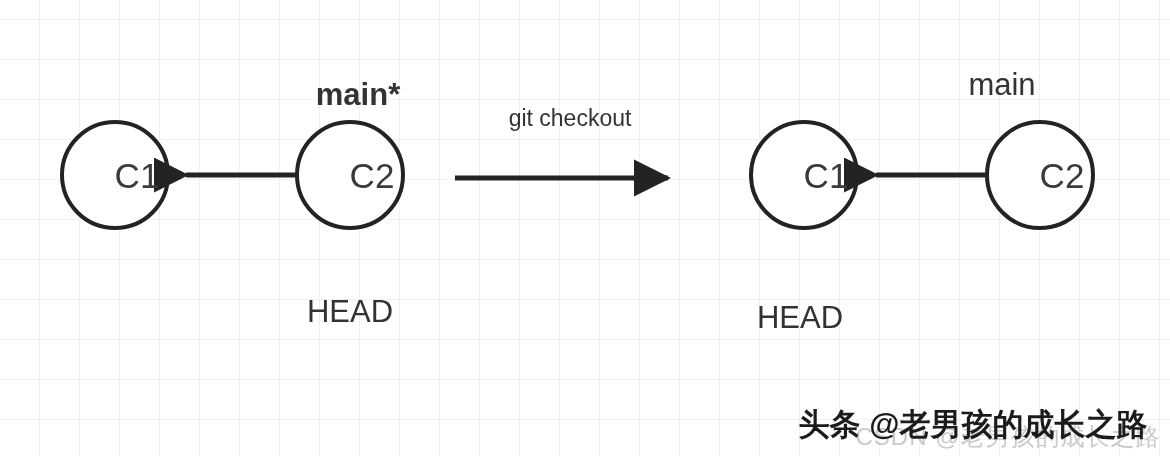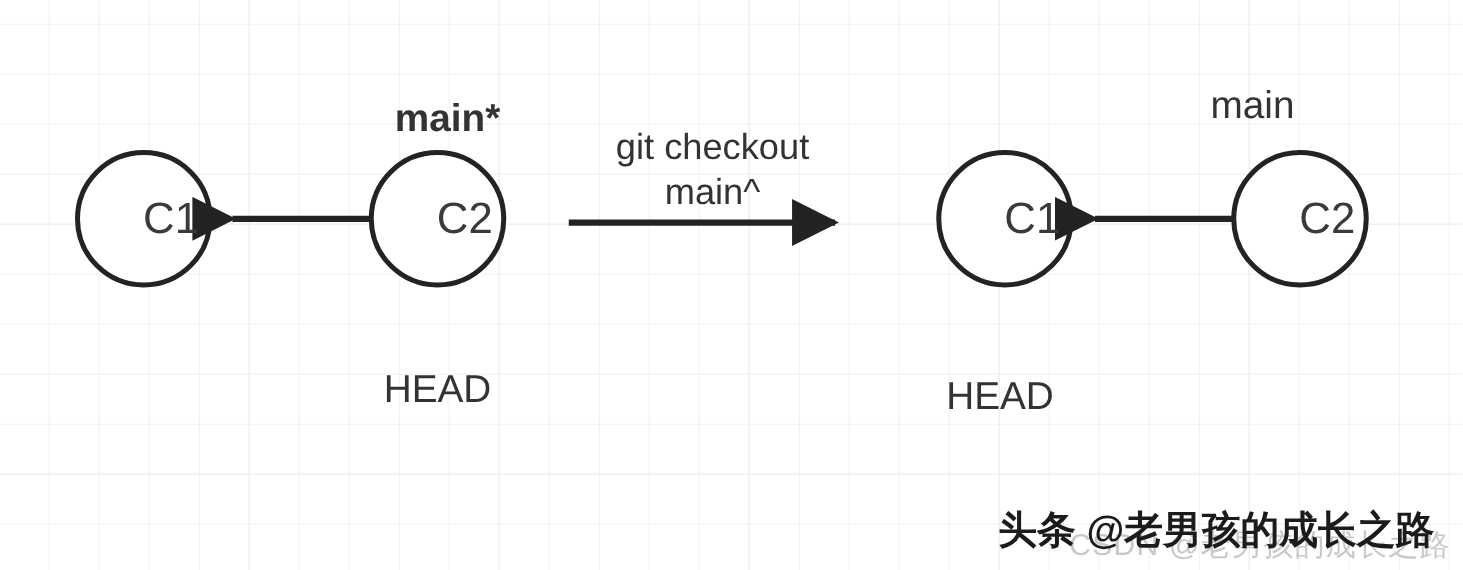--- a/index.html
+++ b/index.html
@@ -56,23 +56,23 @@
     font-size: 31px;
     line-height: 1;
     white-space: nowrap;
     transform: translate(-50%, -50%);
     user-select: none;
   }
 
   .cmd-label {
     position: absolute;
     color: #333336;
-    font-size: 29px;
+    font-size: 23px;
     line-height: 36px;
-    text-align: center;
+    text-align: left;
     white-space: nowrap;
     transform: translate(-50%, 0);
     user-select: none;
   }
 
   .watermark {
     position: absolute;
     color: #1b1b1b;
     font-size: 31px;
     line-height: 1;
@@ -120,21 +120,20 @@
     <line x1="987" y1="175" x2="876" y2="175" stroke="#232326" stroke-width="5" marker-end="url(#arrow-left)"></line>
   </svg>
 
   <div class="node-label" style="left:115px; top:175px;">C1</div>
   <div class="node-label" style="left:350px; top:175px;">C2</div>
   <div class="ref-label" style="left:358px; top:94px;font-weight:bold;">main*</div>
   <div class="ref-label" style="left:350px; top:311px;">HEAD</div>
 
   <div class="cmd-label" style="left:570px; top:100px;">
     <div>git checkout</div>
-    <div>main^</div>
   </div>
 
   <div class="node-label" style="left:804px; top:175px;">C1</div>
   <div class="node-label" style="left:1040px; top:175px;">C2</div>
   <div class="ref-label" style="left:1002px; top:84px;">main</div>
   <div class="ref-label" style="left:800px; top:317px;">HEAD</div>
 
   <div class="watermark-faint" style="left:1008px; top:437px;">CSDN @老男孩的成长之路</div>
   <div class="watermark" style="left:973px; top:424px;">头条 @老男孩的成长之路</div>
 

